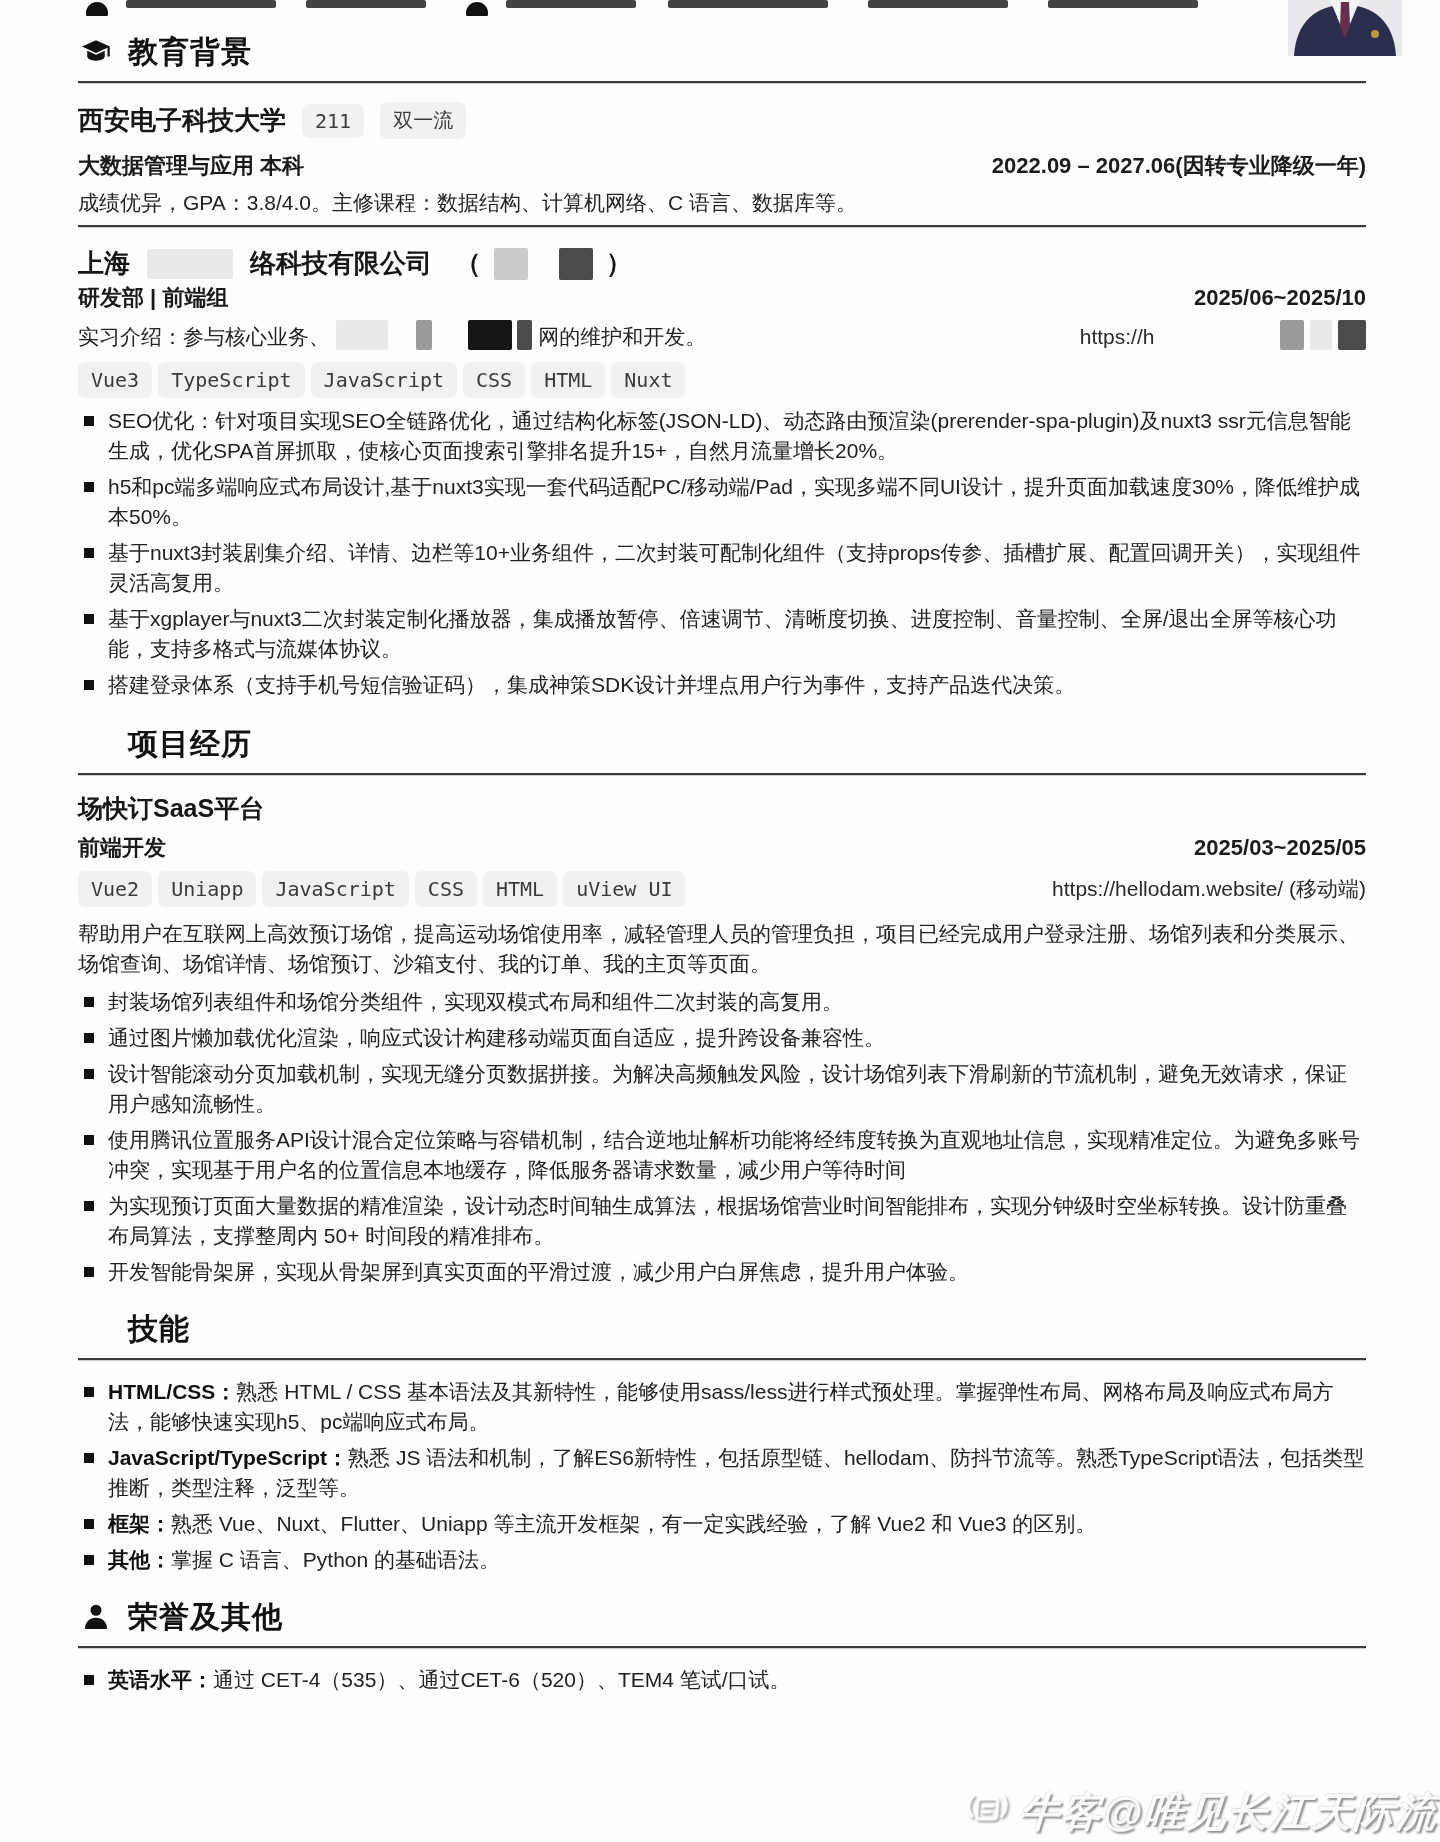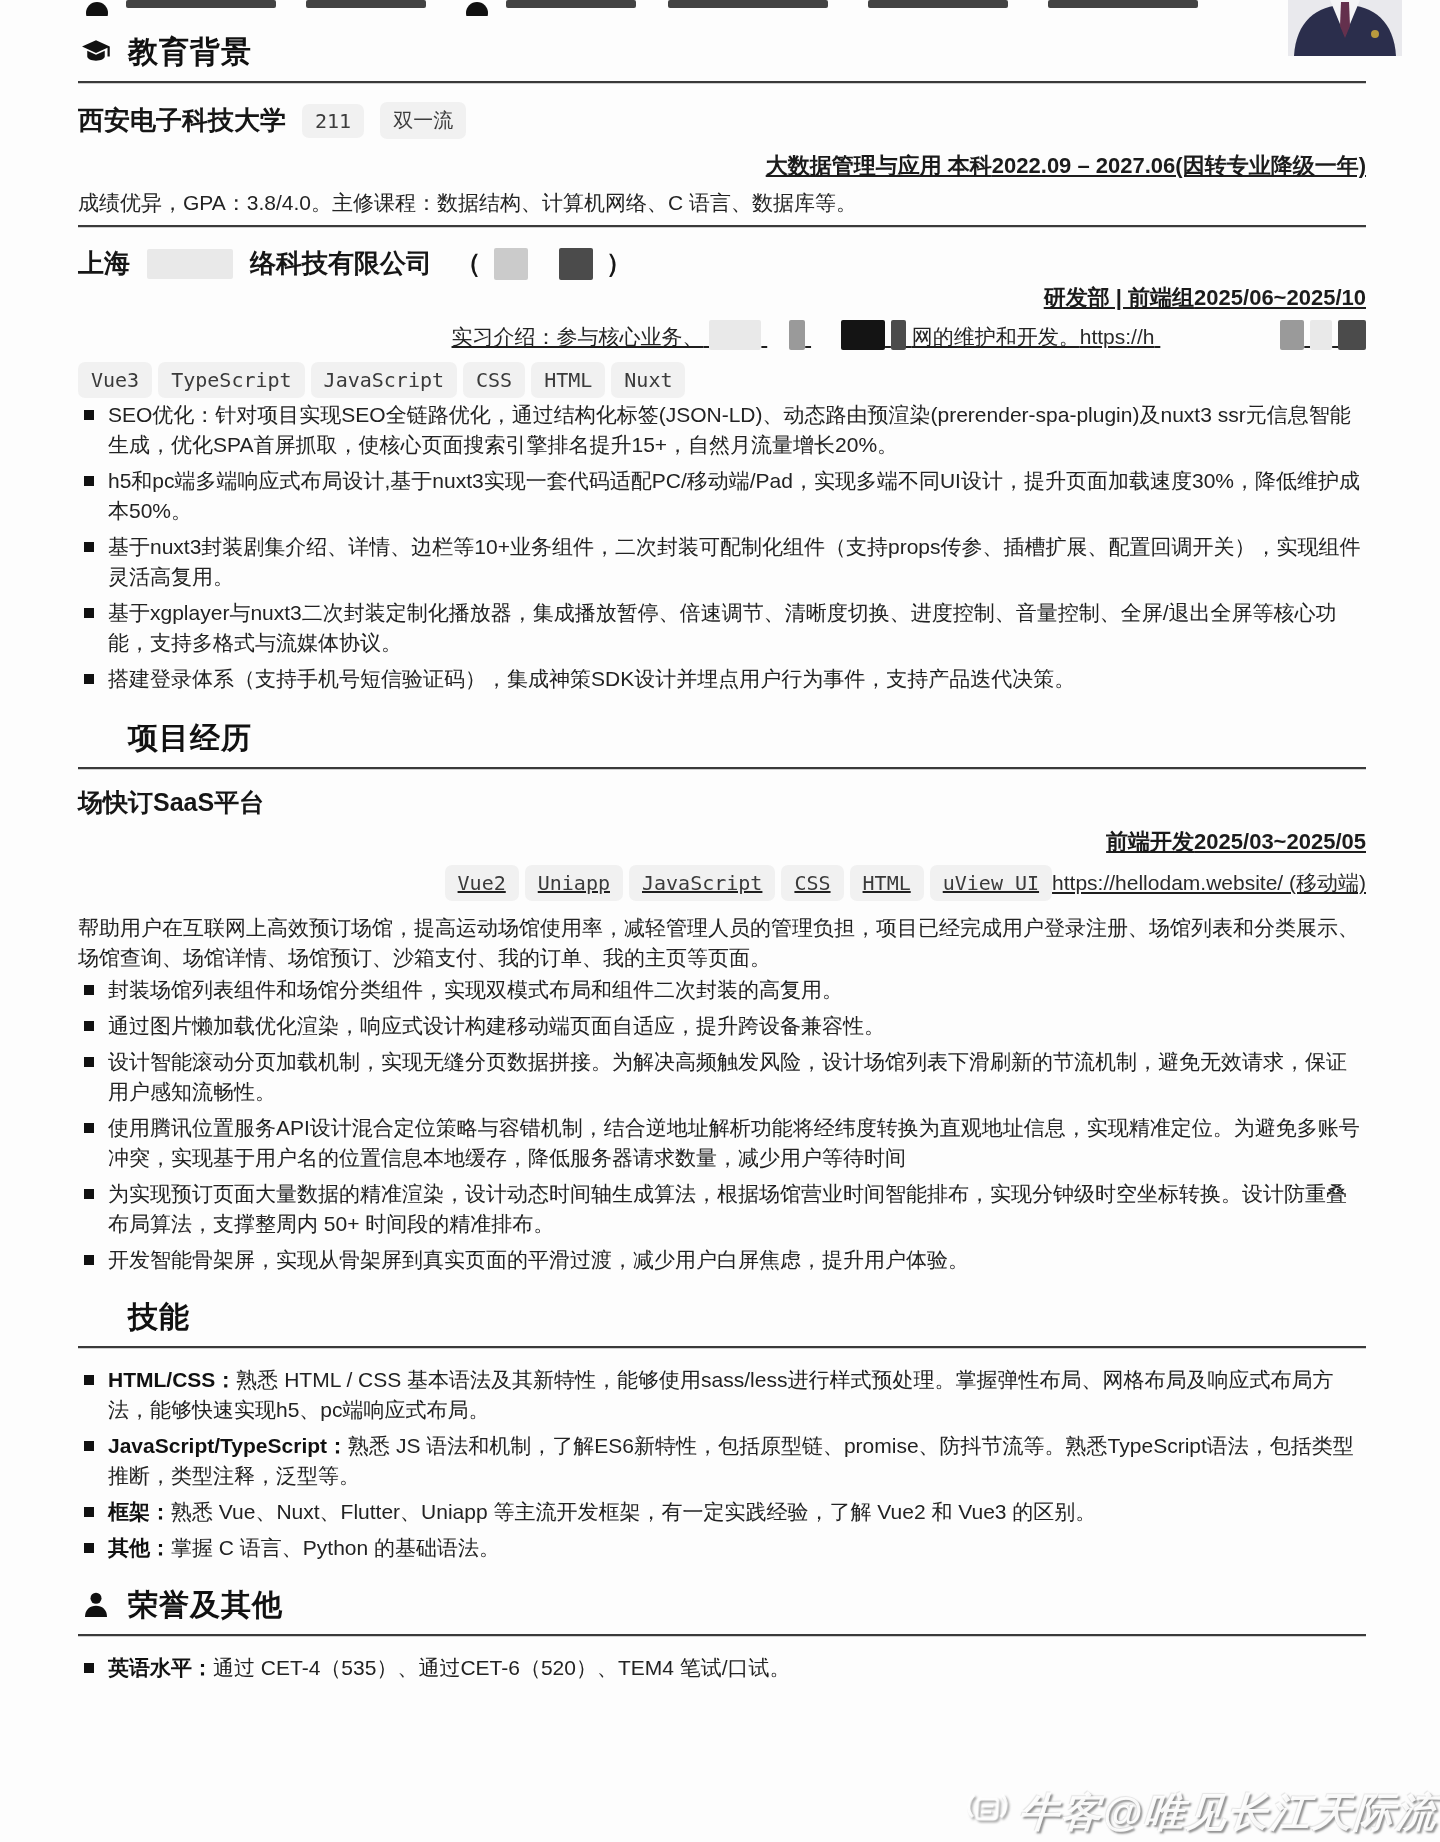--- a/index.html
+++ b/index.html
@@ -22,41 +22,41 @@
   .sec-icon { width:36px; height:32px; display:flex; align-items:center; justify-content:center; flex:0 0 36px; }
   .sec-icon svg { width:30px; height:30px; fill:#111; }
   .sec-title { font-size:30px; font-weight:bold; color:#111; letter-spacing:1px; }
   .rule { height:3px; background:#3a3a3a; margin-top:7px; border-bottom:1px solid #cfcfcf; }
 
   
   .name-row { display:flex; align-items:center; gap:16px; margin-top:18px; }
   .big-name { font-size:26px; font-weight:bold; color:#161616; }
   .badge { background:#f1f1f1; color:#3c3c3c; border-radius:7px; padding:5px 13px;
            font-size:20px; font-family:"DejaVu Sans Mono",monospace;text-align:right; }
-  .split-row { display:flex; justify-content:flex-end; align-items:baseline; margin-top:12px;text-decoration:underline; }
+  .split-row { display:flex; justify-content:space-between; align-items:baseline; margin-top:12px; }
   .sub-bold { font-size:22px; font-weight:bold; color:#1a1a1a; }
   .date { font-size:22px; font-weight:bold; color:#1c1c1c; }
   .body-text { font-size:21px; color:#232323; line-height:30px; margin-top:7px; }
 
   .tags-row { display:flex; align-items:center; gap:6px; margin-top:10px; }
   .tag { background:#f1f1f1; color:#3a3a3a; border-radius:7px; padding:6px 13px;
          font-size:20px; font-family:"DejaVu Sans Mono",monospace; white-space:nowrap; }
 
   .url { font-size:21px; color:#2a2a2a; }
 
   
   .rd { display:inline-block; vertical-align:-6px; height:32px; border-radius:2px; }
   .rd.light  { background:#cbcbcb; }
   .rd.lighter{ background:#e9e9e9; }
   .rd.gray   { background:#9a9a9a; }
   .rd.dark   { background:#4b4b4b; }
   .rd.black  { background:#141414; }
 
   
-  ul.bullets { list-style:none; margin-top:2px; }
+  ul.bullets { list-style:none; margin-top:8px; }
   ul.bullets li { position:relative; padding-left:30px; font-size:21px; line-height:30px;
                   color:#222; margin-bottom:6px; }
   ul.bullets li::before { content:""; position:absolute; left:6px; top:10px;
                   width:10px; height:10px; background:#111; }
   .lead { font-weight:bold; color:#111; }
 
   
   .watermark { position:absolute; right:2px; bottom:2px; display:flex; align-items:center; gap:6px;
                font-style:italic; transform:skewX(-4deg); }
   .watermark .wm-text { font-size:40px; font-weight:bold; color:rgba(255,255,255,0.93);
@@ -194,21 +194,21 @@
   </ul>
 
   <div class="sec-header" style="margin-top:20px">
     <span class="sec-icon"></span>
     <span class="sec-title">技能</span>
   </div>
   <div class="rule"></div>
 
   <ul class="bullets" style="margin-top:16px">
     <li><span class="lead">HTML/CSS：</span><span>熟悉 HTML / CSS 基本语法及其新特性，能够使用sass/less进行样式预处理。掌握弹性布局、网格布局及响应式布局方法，能够快速实现h5、pc端响应式布局。</span></li>
-    <li><span class="lead">JavaScript/TypeScript：</span><span>熟悉 JS 语法和机制，了解ES6新特性，包括原型链、promise、防抖节流等。熟悉TypeScript语法，包括类型推断，类型注释，泛型等。</span></li>
+    <li><span class="lead">JavaScript/TypeScript：</span><span>熟悉 JS 语法和机制，了解ES6新特性，包括原型链、hellodam、防抖节流等。熟悉TypeScript语法，包括类型推断，类型注释，泛型等。</span></li>
     <li><span class="lead">框架：</span><span>熟悉 Vue、Nuxt、Flutter、Uniapp 等主流开发框架，有一定实践经验，了解 Vue2 和 Vue3 的区别。</span></li>
     <li><span class="lead">其他：</span><span>掌握 C 语言、Python 的基础语法。</span></li>
   </ul>
 
   <div class="sec-header" style="margin-top:20px">
     <span class="sec-icon">
       <svg viewBox="0 0 24 24">
           <circle cx="12" cy="6.6" r="4.4"></circle>
           <path d="M3.2 21.5 C3.2 15.7 7.2 12.6 12 12.6 S20.8 15.7 20.8 21.5 Z"></path>
         </svg>

